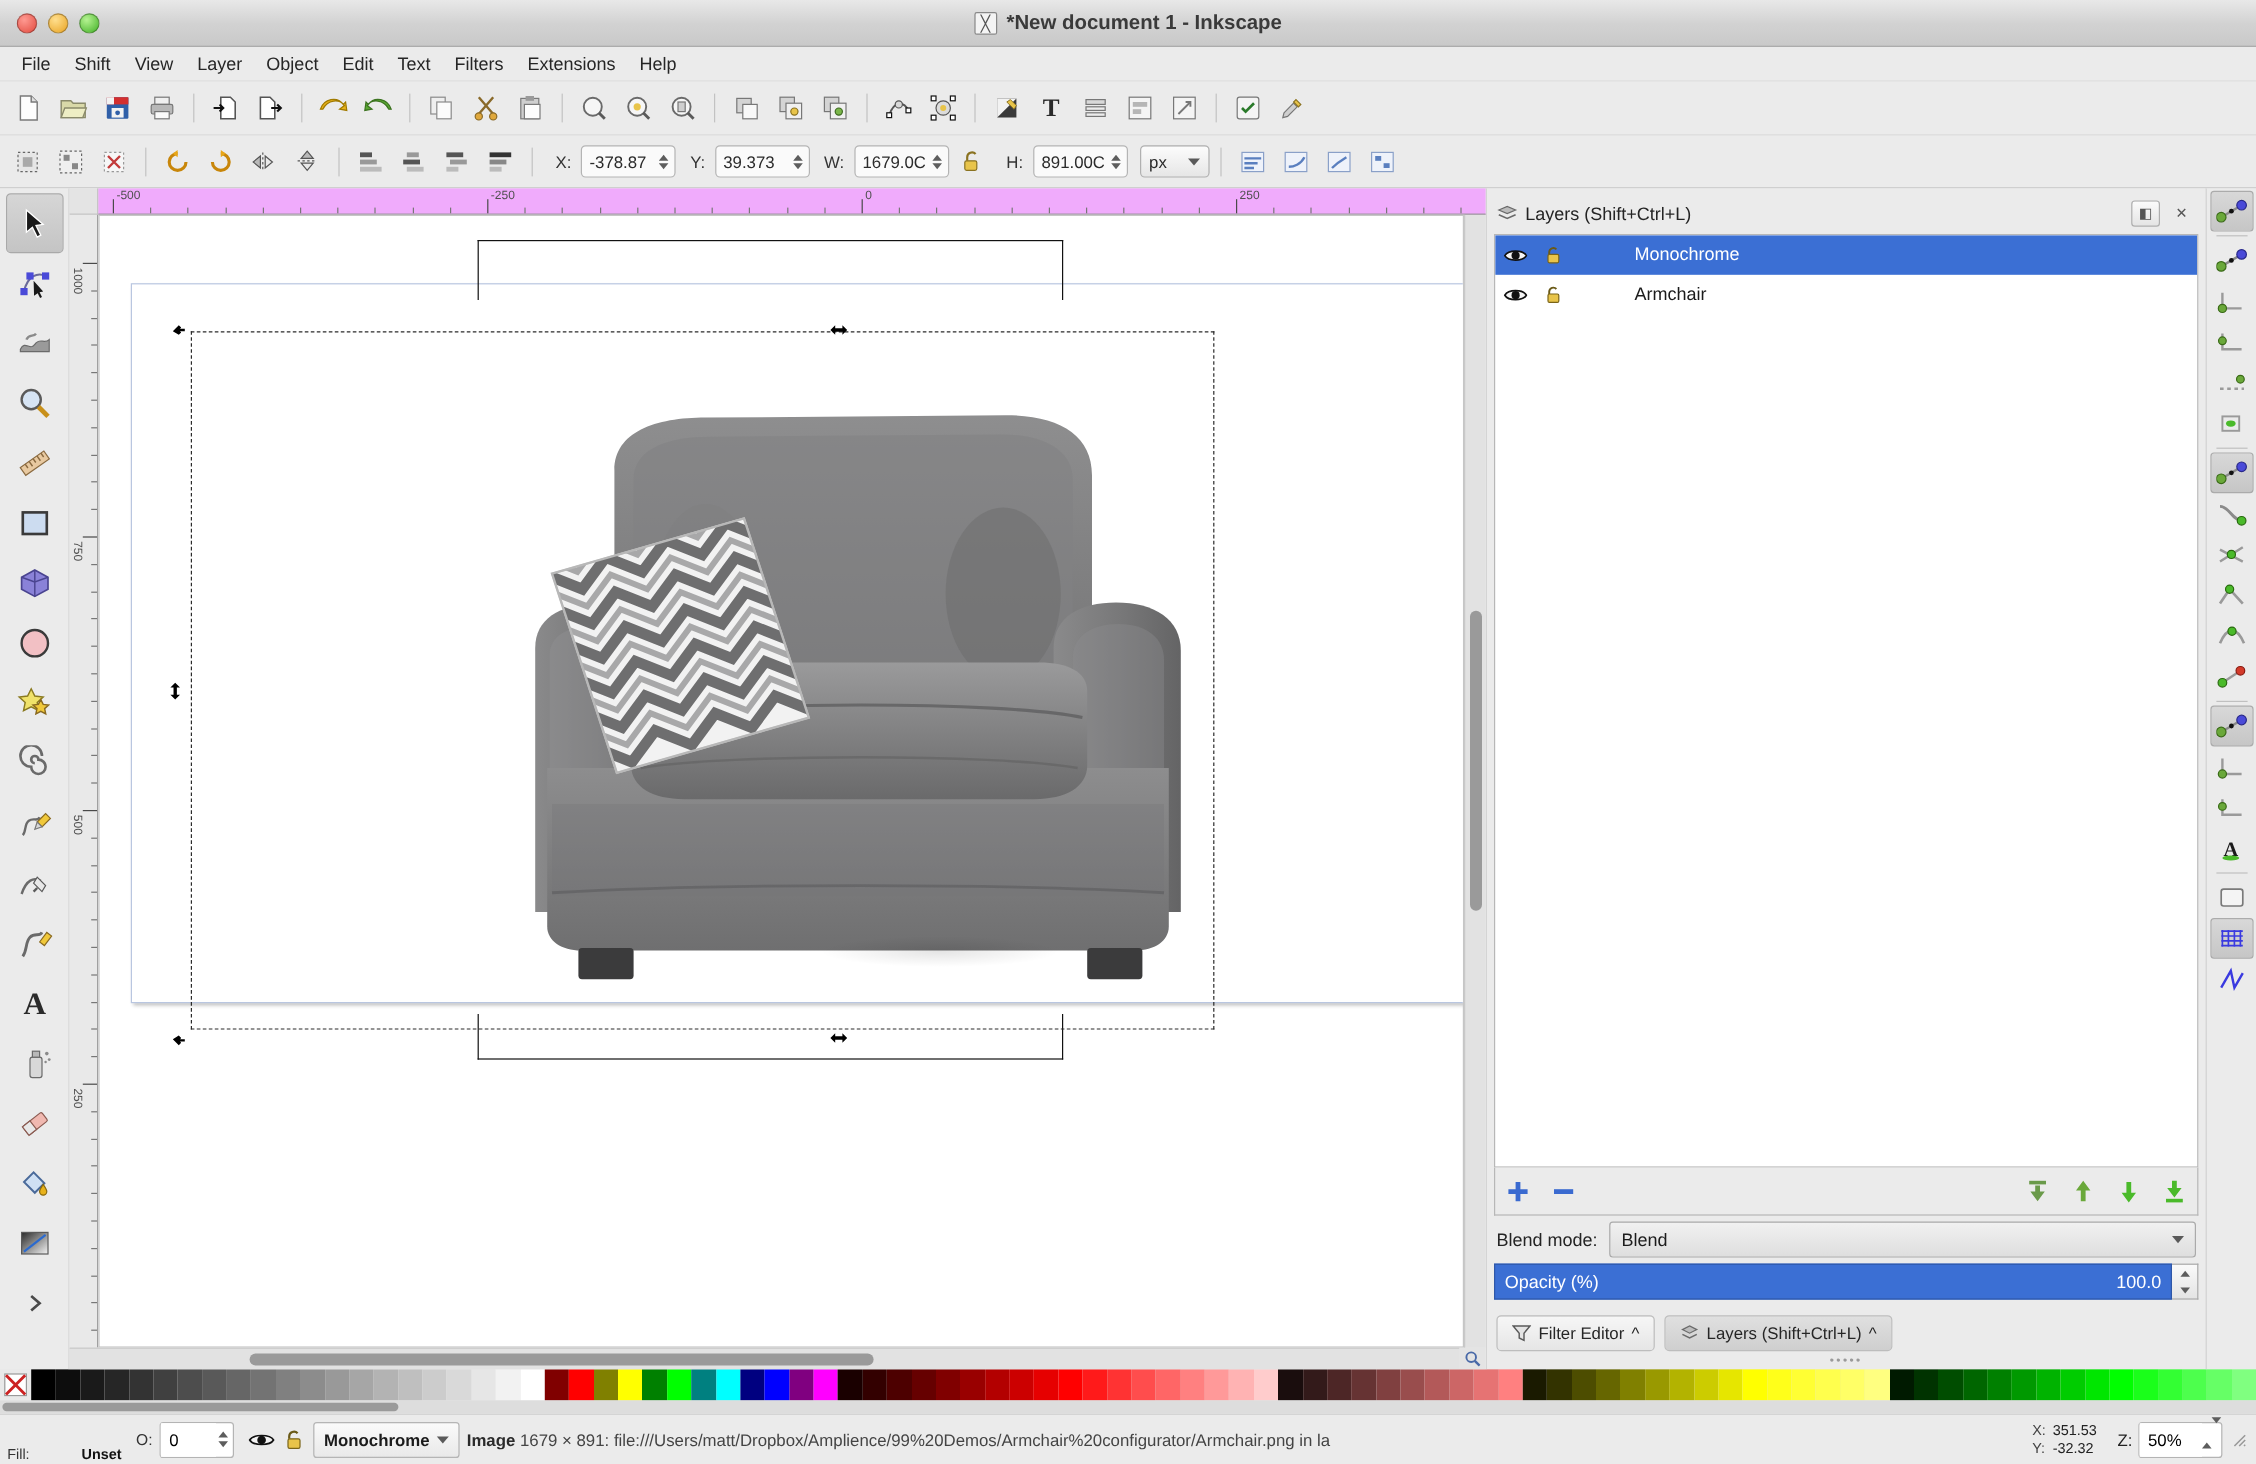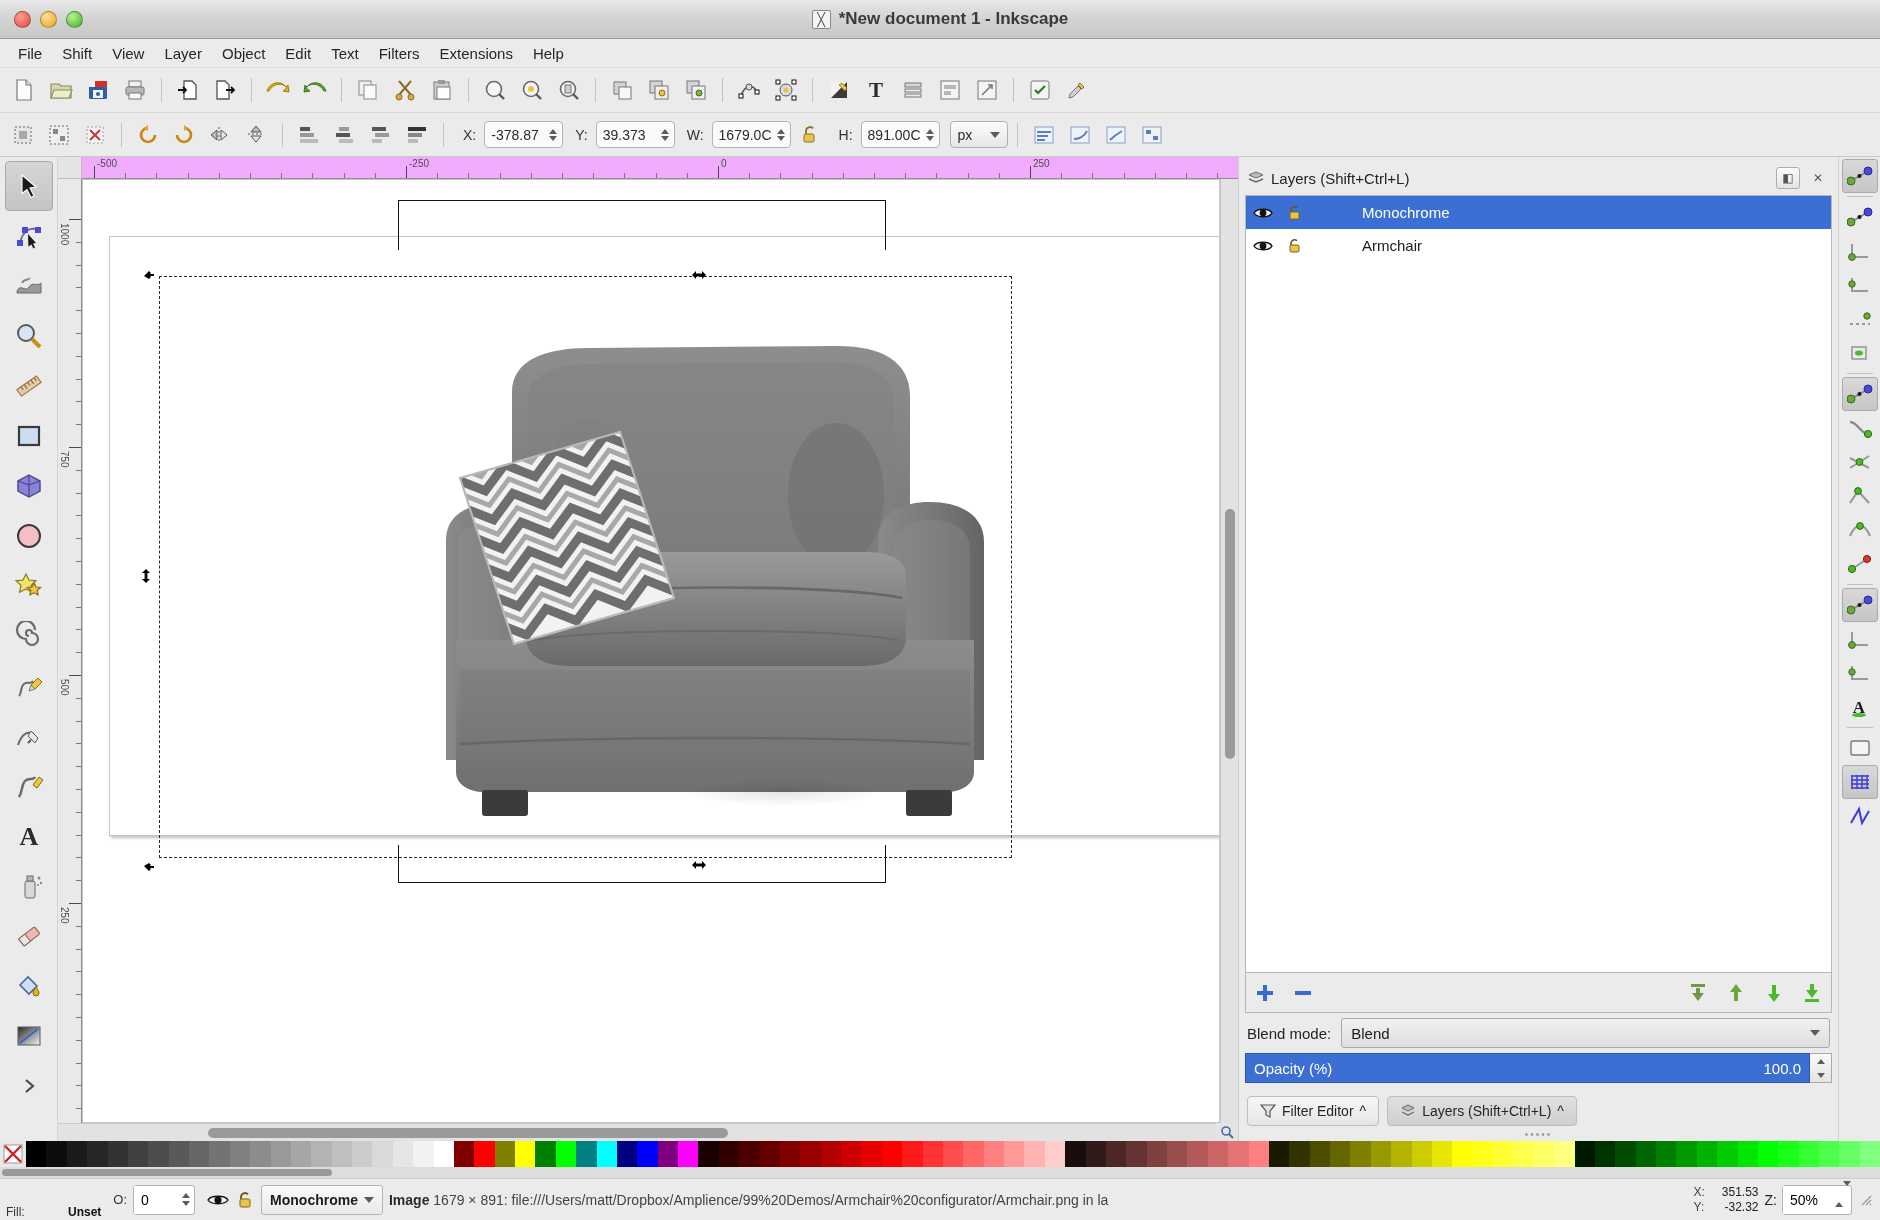--- a/index.html
+++ b/index.html
@@ -244,21 +244,21 @@
   .layer-indicator {
     display: flex; align-items: center; gap: 6px; height: 30px; padding: 0 8px;
     background: linear-gradient(to bottom,#fafafa,#e9e9e9); border: 1px solid #b5b5b5; border-radius: 3px;
     font-size: 14px; font-weight: bold; color: #1b1b1b;
   }
   .status-msg { flex: 1; font-size: 14px; color: #2a2a2a; white-space: nowrap; overflow: hidden; font-weight: bold;}
   .status-msg .dim { font-weight: normal; color: #444; }
   .coords { display: flex; flex-direction: column; font-size: 12px; line-height: 15px; color: #222; }
   .coord-line { display: flex; gap: 5px; }
   .coord-k { width: 12px; color: #444; }
-  .coord-v { width: 48px; text-align: right; }
+  .coord-v { width: 48px; }
   .zoom-box { display: flex; align-items: center; gap: 5px; }
   .zoom-spin { display: inline-flex; align-items: stretch; background: #fff; border: 1px solid #b4b4b4; border-radius: 3px; height: 30px; }
   .zoom-spin input { border: 0; outline: 0; width: 52px; padding-left: 7px; font-size: 14px; font-family: "Liberation Sans", sans-serif; }
   .grip { width: 16px; height: 16px; }
   svg { display: block; }
 </style>
 </head>
 <body>
 
 <div class="app">

